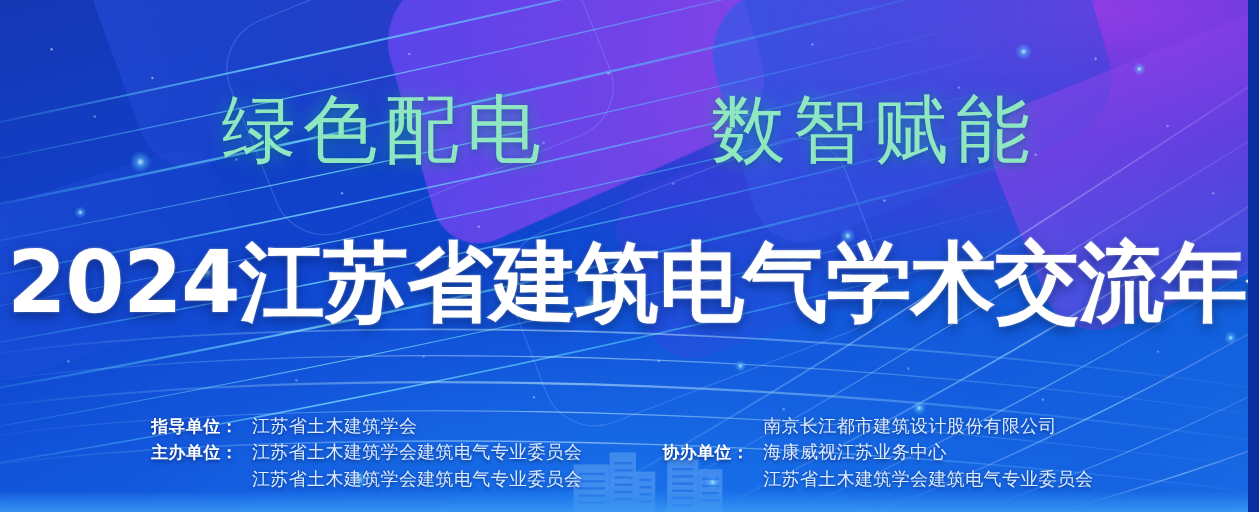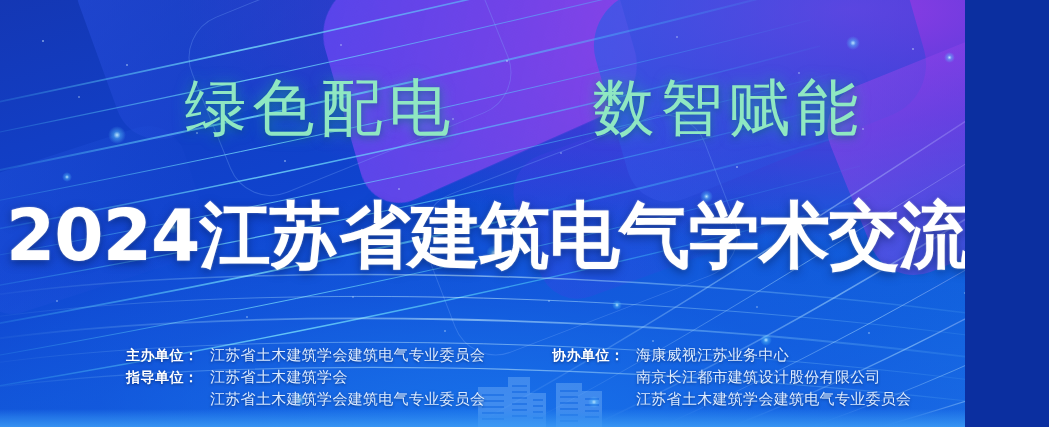--- a/index.html
+++ b/index.html
@@ -5,21 +5,21 @@
   * { margin:0; padding:0; box-sizing:border-box; }
   html, body {
     width:1049px; height:427px;
     overflow:hidden;
     background:#0b2fa0;
     font-family:"Liberation Sans","DejaVu Sans",sans-serif;
   }
 
   #banner {
     position:relative;
-    width:965px; height:427px;
+    width:1040px; height:427px;
     overflow:hidden;
     background:
       radial-gradient(120% 95% at 88% 2%, rgba(150,60,230,0.95) 0%, rgba(120,50,225,0.55) 28%, rgba(60,60,220,0.0) 58%),
       radial-gradient(90% 70% at 50% 100%, rgba(25,115,235,0.95) 0%, rgba(20,90,225,0.45) 45%, rgba(12,50,180,0.0) 78%),
       linear-gradient(165deg, #1437b4 0%, #123ec4 22%, #0f44cf 42%, #1157d8 62%, #1263de 82%, #1b71e6 100%);
   }
 
   
   .facet { position:absolute; pointer-events:none; }
   .f1 { top:-60px; left:330px; width:300px; height:220px;
@@ -264,42 +264,42 @@
   <div class="bottom-band"></div>
 
   <div id="subtitle">绿色配电　　数智赋能</div>
 
   <div id="title">2024江苏省建筑电气学术交流年会</div>
 
   <div id="credits">
 
     <div class="col col-left">
       <div class="credit-row">
+        <span class="credit-label">指导单位：</span>
+        <span class="credit-value">江苏省土木建筑学会</span>
+      </div>
+      <div class="credit-row">
         <span class="credit-label">主办单位：</span>
         <span class="credit-value">江苏省土木建筑学会建筑电气专业委员会</span>
       </div>
       <div class="credit-row">
-        <span class="credit-label">指导单位：</span>
-        <span class="credit-value">江苏省土木建筑学会</span>
-      </div>
-      <div class="credit-row">
         <span class="credit-label spacer">　　　　　</span>
         <span class="credit-value">江苏省土木建筑学会建筑电气专业委员会</span>
       </div>
     </div>
 
     <div class="col col-right">
       <div class="credit-row">
+        <span class="credit-label spacer">　　　　　</span>
+        <span class="credit-value">南京长江都市建筑设计股份有限公司</span>
+      </div>
+      <div class="credit-row">
         <span class="credit-label">协办单位：</span>
         <span class="credit-value">海康威视江苏业务中心</span>
       </div>
       <div class="credit-row">
         <span class="credit-label spacer">　　　　　</span>
-        <span class="credit-value">南京长江都市建筑设计股份有限公司</span>
-      </div>
-      <div class="credit-row">
-        <span class="credit-label spacer">　　　　　</span>
         <span class="credit-value">江苏省土木建筑学会建筑电气专业委员会</span>
       </div>
     </div>
 
   </div>
 </div>
 
 </body></html>

